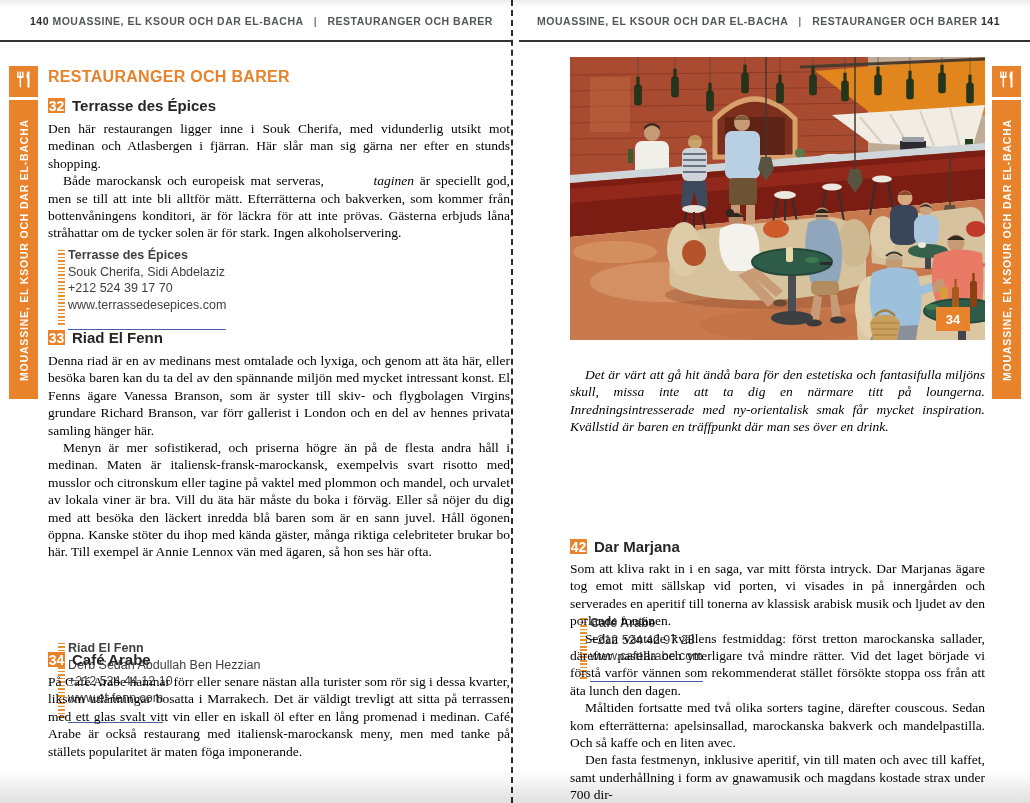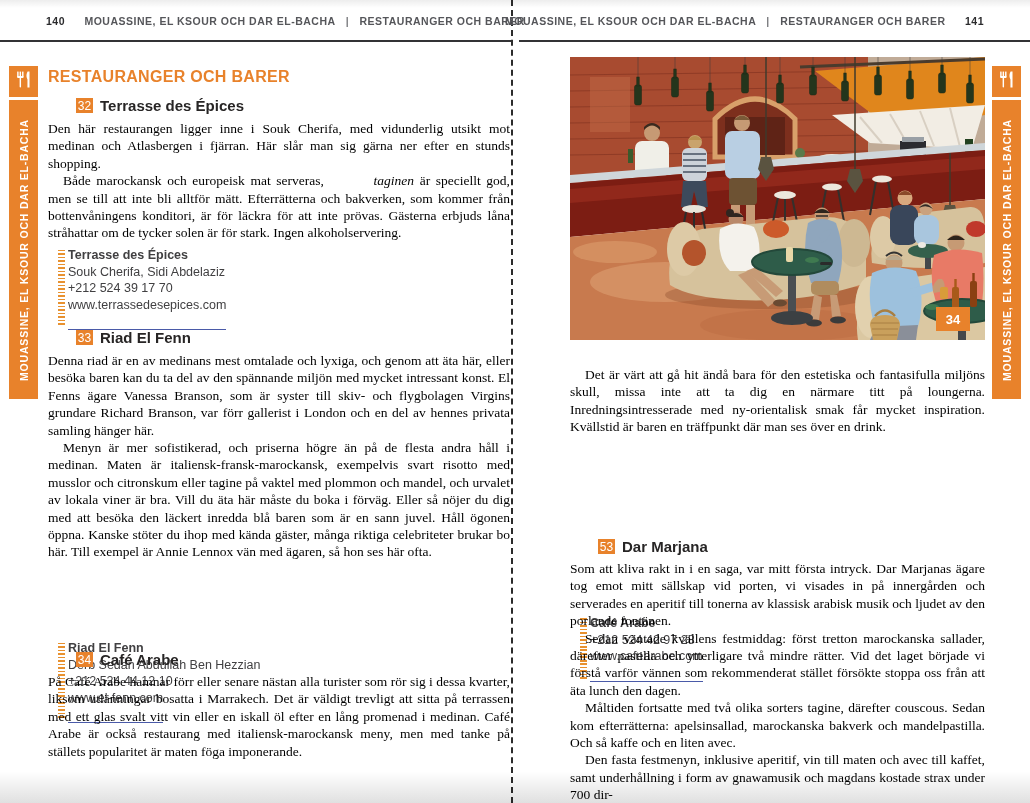--- a/index.html
+++ b/index.html
@@ -14,21 +14,21 @@
   .shade-top { position:absolute; left:0; top:0; right:0; height:8px;
     background: linear-gradient(to bottom, rgba(0,0,0,0.07), rgba(0,0,0,0)); }
   .shade-bottom { position:absolute; left:0; bottom:0; right:0; height:32px;
     background: linear-gradient(to bottom, rgba(0,0,0,0), rgba(0,0,0,0.12)); }
   .center-divider { position:absolute; left:511px; top:0; bottom:0; width:0;
     border-left: 2px dashed #2b2b2b; }
 
   
   .page-header { position:absolute; top:15px; font-family:"Liberation Sans", sans-serif;
     font-size:10.5px; font-weight:bold; letter-spacing:0.5px; color:#55565a; white-space:nowrap; }
-  .page-header .pnum { color:#2b2b2d; margin:0 16px; }
+  .page-header .pnum { color:#2b2b2d; margin:0 0; }
   .hdr-left { left:30px; }
   .hdr-right { right:30px;padding-left:16px; }
   .hdr-sep { margin:0 7px; color:#7a7b7e; }
   .header-rule { position:absolute; top:40px; height:2px; background:#333335; }
   .rule-left { left:0; width:511px; }
   .rule-right { left:519px; width:511px; }
 
   
   .tab-icon { position:absolute; top:66px; width:29px; height:31px; background:#E8822B;
     display:flex; align-items:center; justify-content:center; }
@@ -43,22 +43,22 @@
   
   .col-left  { position:absolute; left:48px;  width:462px; }
   .col-right { position:absolute; left:570px; width:415px; }
 
   .section-title { font-family:"Liberation Sans", sans-serif; font-weight:bold;
     font-size:16px; letter-spacing:0.3px; color:#E8822B; }
 
   .entry-heading { display:flex; align-items:center; gap:7px;
     font-family:"Liberation Sans", sans-serif; font-weight:bold; font-size:15px; color:#272525; }
   .badge { flex:0 0 auto; width:17px; height:15px; background:#E8822B; color:#fff;
-    font-size:12px; font-weight:normal; display:flex; align-items:center; justify-content:center;
-    font-family:"Liberation Sans", sans-serif;margin-left:28px; }
+    font-size:14px; font-weight:bold; display:flex; align-items:center; justify-content:center;
+    font-family:"Liberation Sans", sans-serif; }
 
   .body-text p { font-size:13.5px; line-height:17.4px; text-align:justify; color:#000000; }
   .ind { text-indent:15px; }
   .it { font-style: italic; margin-left: 44px; }
 
   .contact { position:relative; padding-left:20px; font-family:"Liberation Sans", sans-serif;
     font-size:12.5px; line-height:16.5px; color:#414042; }
   .contact .ticks { position:absolute; left:10px; top:3px; bottom:3px; width:7px;
     background: repeating-linear-gradient(to bottom, #E8912F 0px, #E8912F 1.5px, rgba(0,0,0,0) 1.5px, rgba(0,0,0,0) 3.5px); }
   .contact .cname { font-weight:bold; }
@@ -412,34 +412,34 @@
         <line x1="301" y1="266" x2="329" y2="266"></line>
         <line x1="302" y1="272" x2="328" y2="272"></line>
         <line x1="303" y1="278" x2="327" y2="278"></line>
       </g>
 
     <rect x="366" y="250" width="34" height="24" fill="#E8822B"></rect>
     <text x="383" y="267" text-anchor="middle" font-family="Liberation Sans, sans-serif" font-size="13" font-weight="bold" fill="#ffffff">34</text>
   </svg>
 </div>
 
-<div class="col-right body-text" style="top:366px;">
+<div class="col-right body-text" style="top:366px;font-style:italic;">
   <p class="ind">Det är värt att gå hit ändå bara för den estetiska och fantasifulla miljöns skull, missa inte att ta dig en närmare titt på loungerna. Inredningsintresserade med ny-orientalisk smak får mycket inspiration. Kvällstid är baren en träffpunkt där man ses över en drink.</p>
 </div>
 
 <div class="col-right contact" style="top:449px;">
   <span class="ticks"></span>
   <div class="cname">Café Arabe</div>
   <div>+212 524 42 97 28</div>
   <div><a class="curl" href="#">www.cafearabe.com</a></div>
 </div>
 
 <div class="col-right" style="top:538px;">
   <div class="entry-heading">
-    <span class="badge">53</span>
+    <span class="badge">42</span>
     <span>Dar Marjana</span>
   </div>
 </div>
 
 <div class="col-right body-text" style="top:560px;">
   <p>Som att kliva rakt in i en saga, var mitt första intryck. Dar Marjanas ägare tog emot mitt sällskap vid porten, vi visades in på innergården och serverades en aperitif till tonerna av klassisk arabisk musik och ljudet av den porlande fontänen.</p>
   <p class="ind">Sedan väntade kvällens festmiddag: först tretton marockanska sallader, därefter pastilla och ytterligare två mindre rätter. Vid det laget började vi förstå varför vännen som rekommenderat stället försökte stoppa oss från att äta lunch den dagen.</p>
   <p class="ind">Måltiden fortsatte med två olika sorters tagine, därefter couscous. Sedan kom efterrätterna: apelsinsallad, marockanska bakverk och mandelpastilla. Och så kaffe och en liten avec.</p>
   <p class="ind">Den fasta festmenyn, inklusive aperitif, vin till maten och avec till kaffet, samt underhållning i form av gnawamusik och magdans kostade strax under 700 dir-</p>
 </div>

